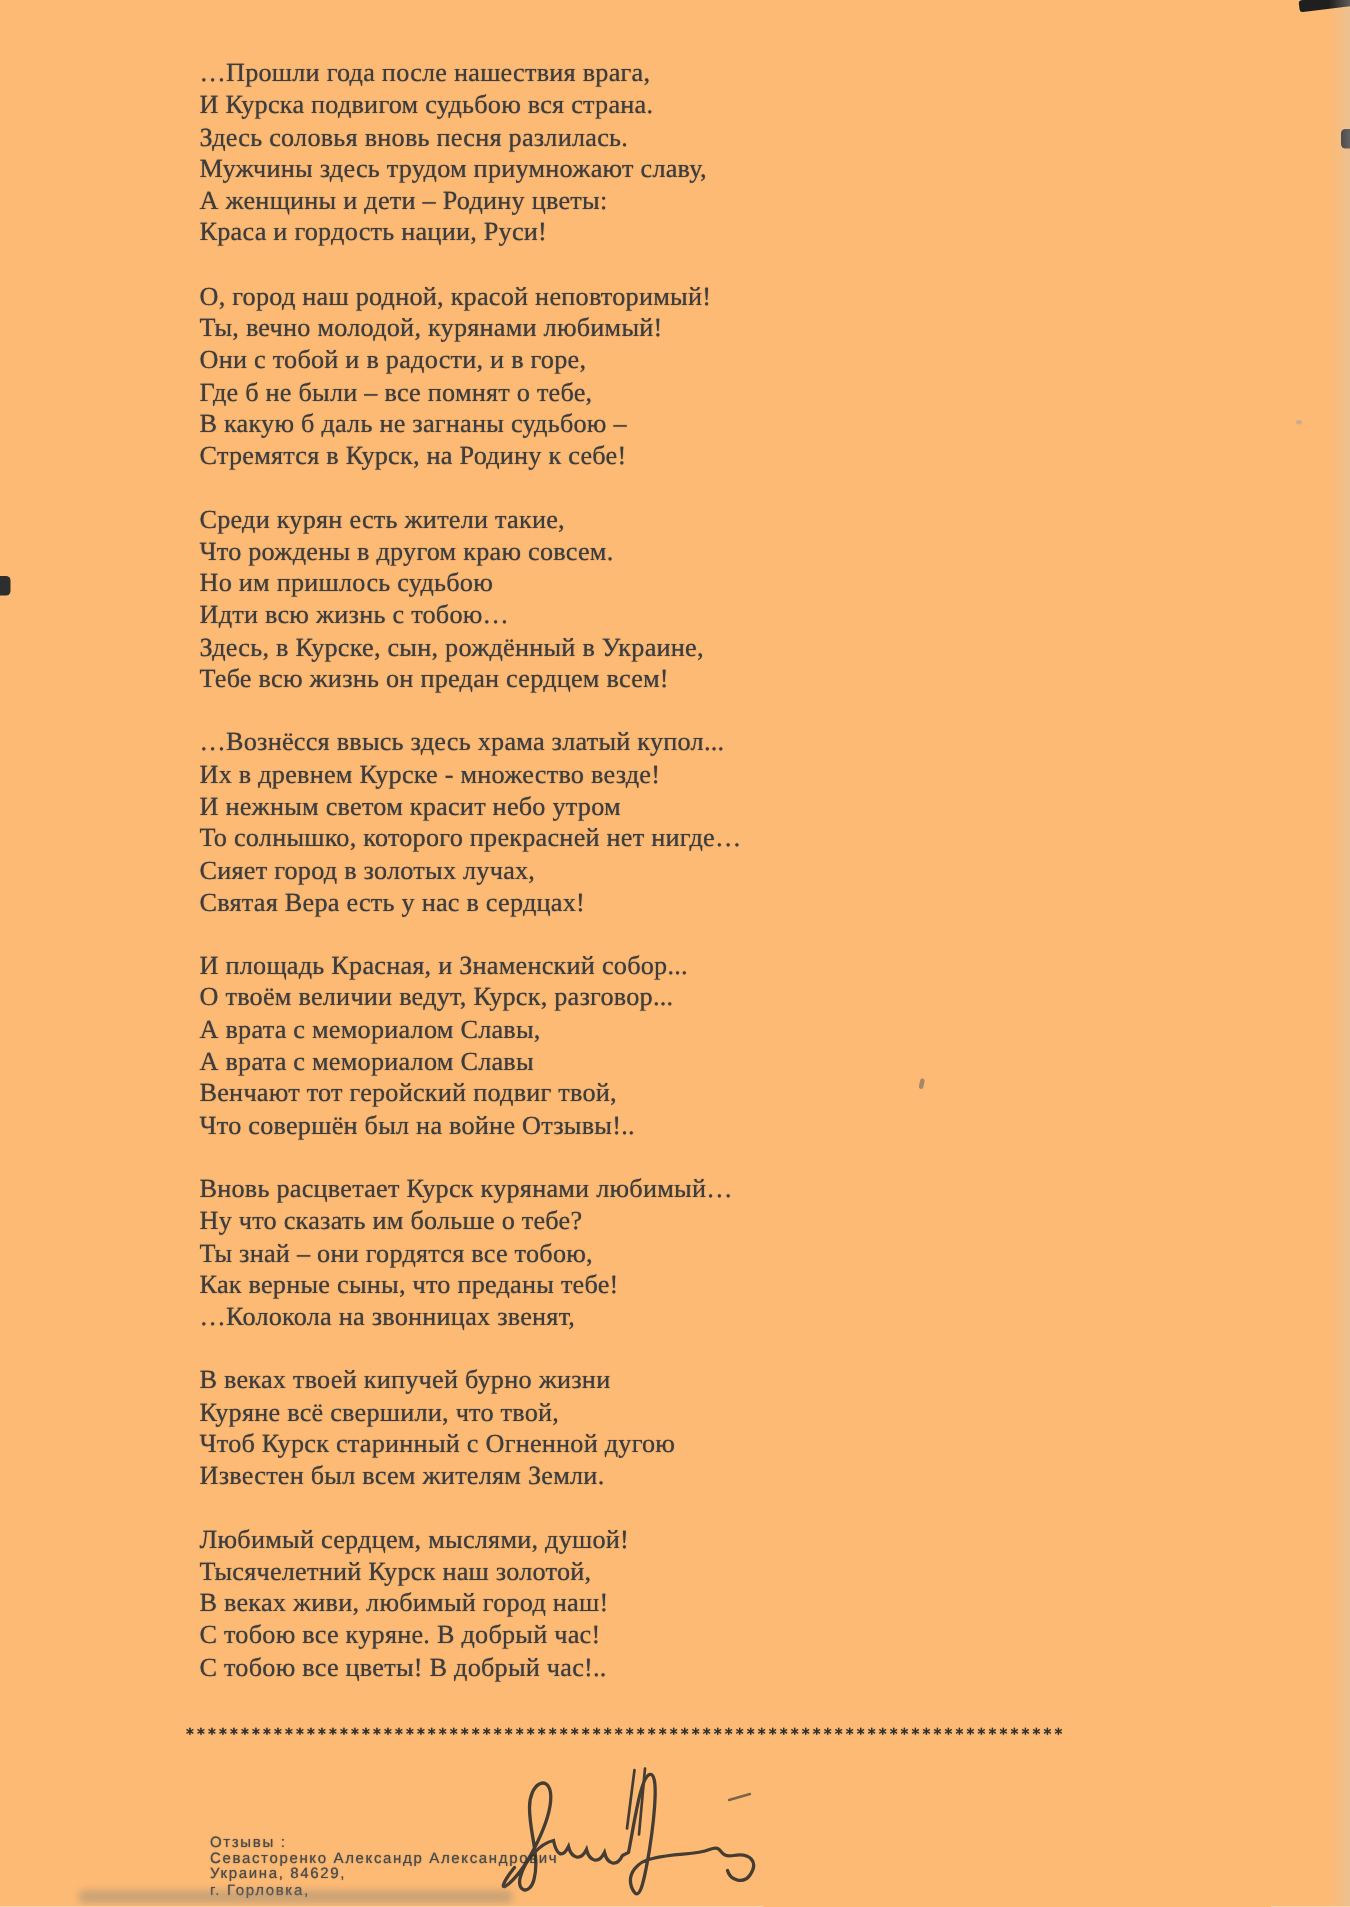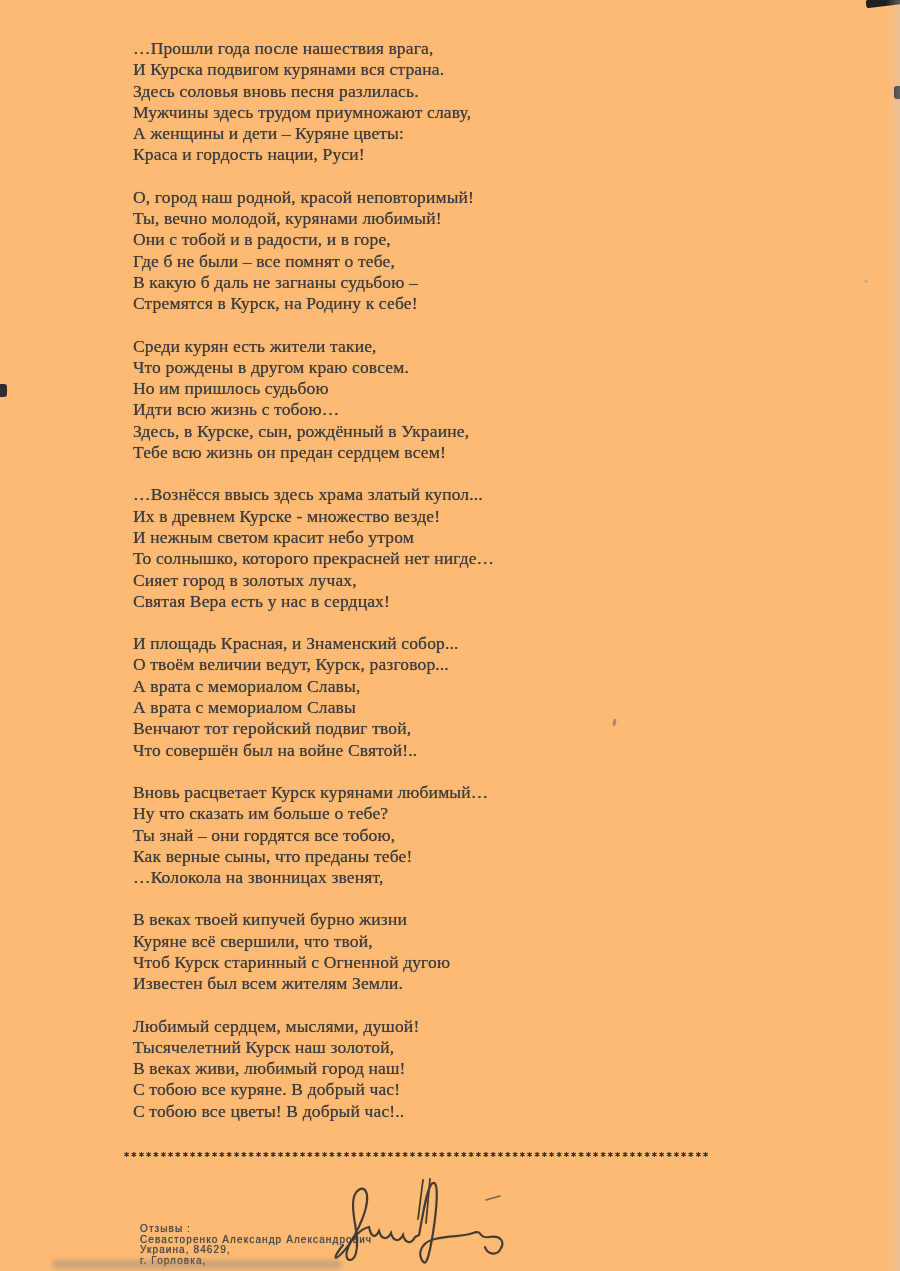--- a/index.html
+++ b/index.html
@@ -48,24 +48,24 @@
   .a-edge-shade{top:0;right:0;width:14px;height:1271px;background:linear-gradient(to left,rgba(205,205,202,0.35),rgba(205,205,202,0));}
 </style>
 </head>
 <body>
 
 <div class="page">
 
   <div class="poem">
       <div class="stanza">
         <div class="line">…Прошли года после нашествия врага,</div>
-        <div class="line">И Курска подвигом курянами вся страна.</div>
+        <div class="line">И Курска подвигом судьбою вся страна.</div>
         <div class="line">Здесь соловья вновь песня разлилась.</div>
         <div class="line">Мужчины здесь трудом приумножают славу,</div>
-        <div class="line">А женщины и дети – Куряне цветы:</div>
+        <div class="line">А женщины и дети – Родину цветы:</div>
         <div class="line">Краса и гордость нации, Руси!</div>
       </div>
       <div class="stanza">
         <div class="line">О, город наш родной, красой неповторимый!</div>
         <div class="line">Ты, вечно молодой, курянами любимый!</div>
         <div class="line">Они с тобой и в радости, и в горе,</div>
         <div class="line">Где б не были – все помнят о тебе,</div>
         <div class="line">В какую б даль не загнаны судьбою –</div>
         <div class="line">Стремятся в Курск, на Родину к себе!</div>
       </div>
@@ -84,21 +84,21 @@
         <div class="line">То солнышко, которого прекрасней нет нигде…</div>
         <div class="line">Сияет город в золотых лучах,</div>
         <div class="line">Святая Вера есть у нас в сердцах!</div>
       </div>
       <div class="stanza">
         <div class="line">И площадь Красная, и Знаменский собор...</div>
         <div class="line">О твоём величии ведут, Курск, разговор...</div>
         <div class="line">А врата с мемориалом Славы,</div>
         <div class="line">А врата с мемориалом Славы</div>
         <div class="line">Венчают тот геройский подвиг твой,</div>
-        <div class="line">Что совершён был на войне Святой!..</div>
+        <div class="line">Что совершён был на войне Отзывы!..</div>
       </div>
       <div class="stanza">
         <div class="line">Вновь расцветает Курск курянами любимый…</div>
         <div class="line">Ну что сказать им больше о тебе?</div>
         <div class="line">Ты знай – они гордятся все тобою,</div>
         <div class="line">Как верные сыны, что преданы тебе!</div>
         <div class="line">…Колокола на звонницах звенят,</div>
       </div>
       <div class="stanza">
         <div class="line">В веках твоей кипучей бурно жизни</div>

